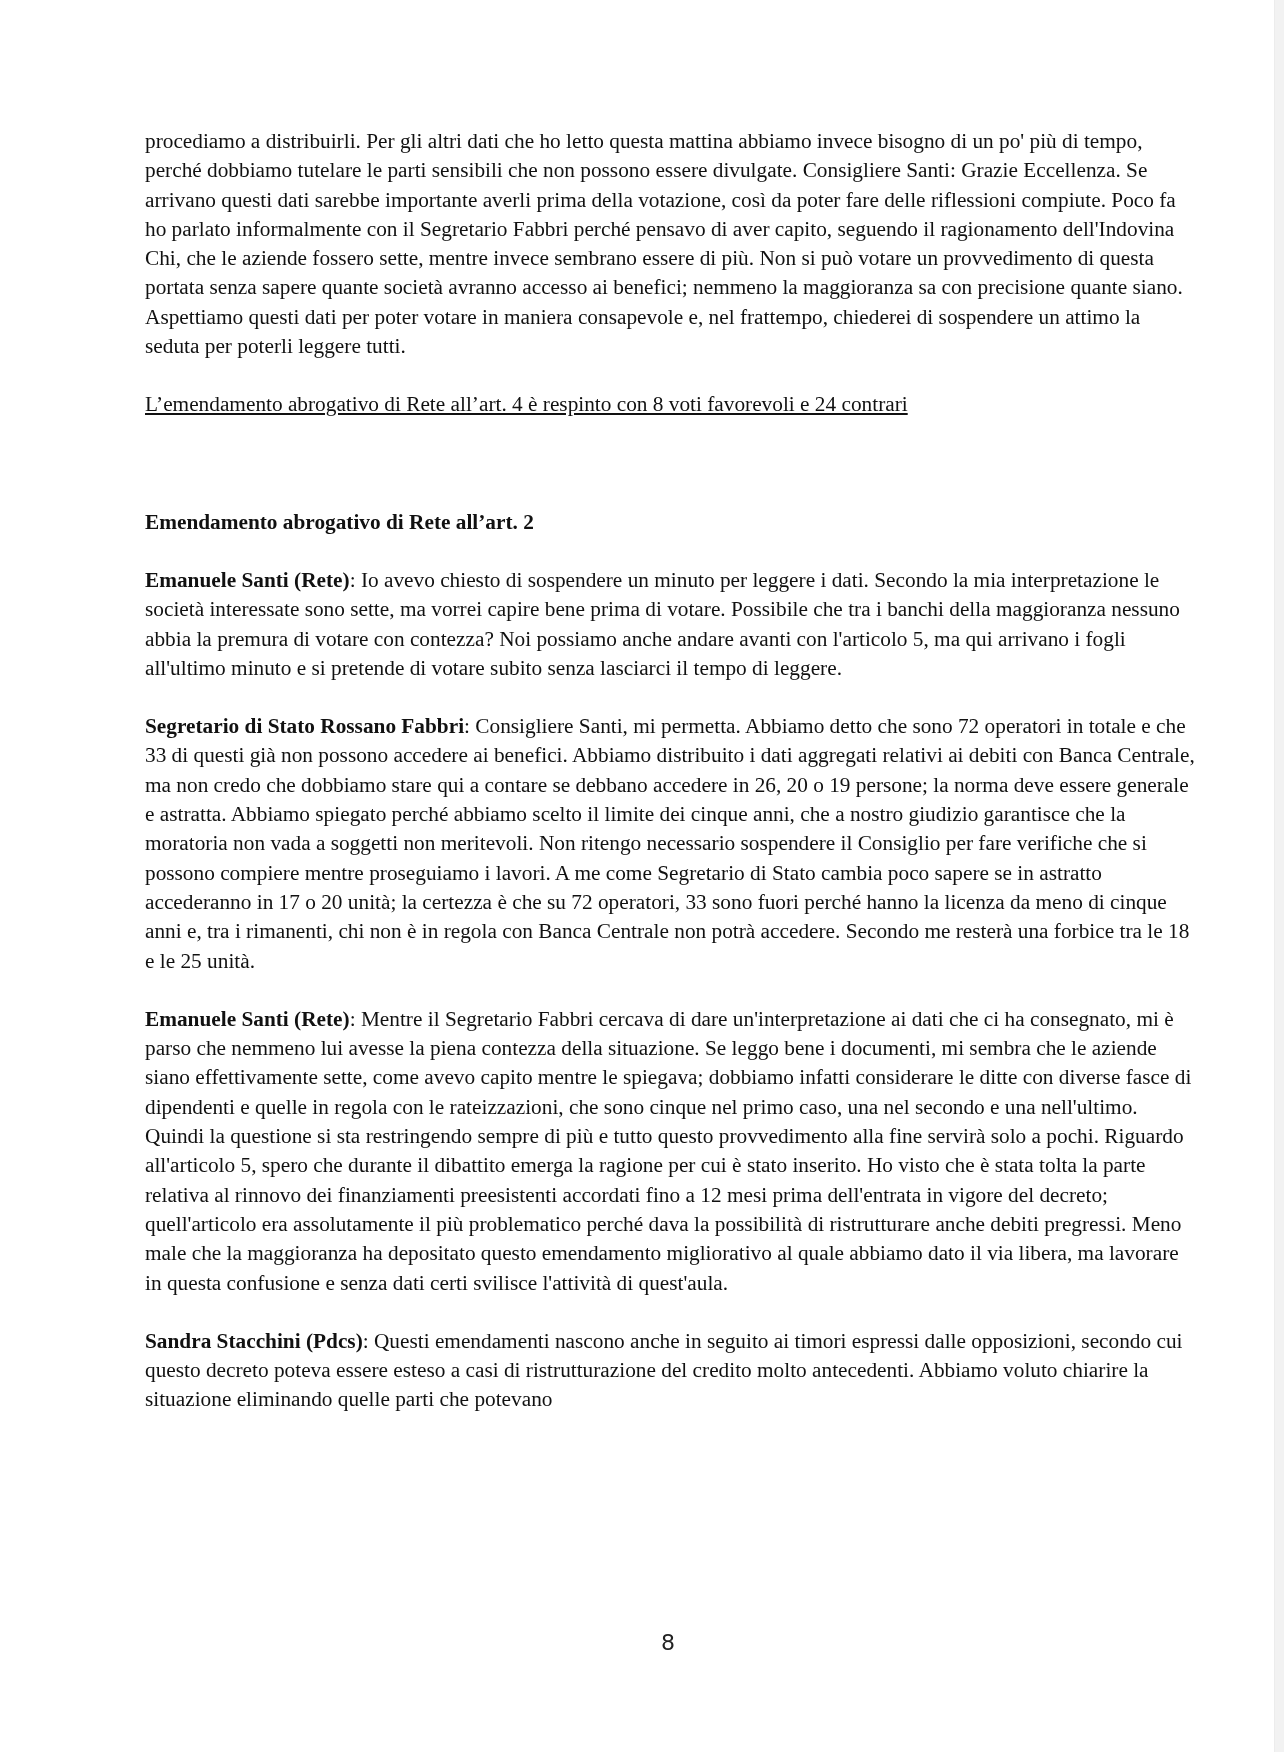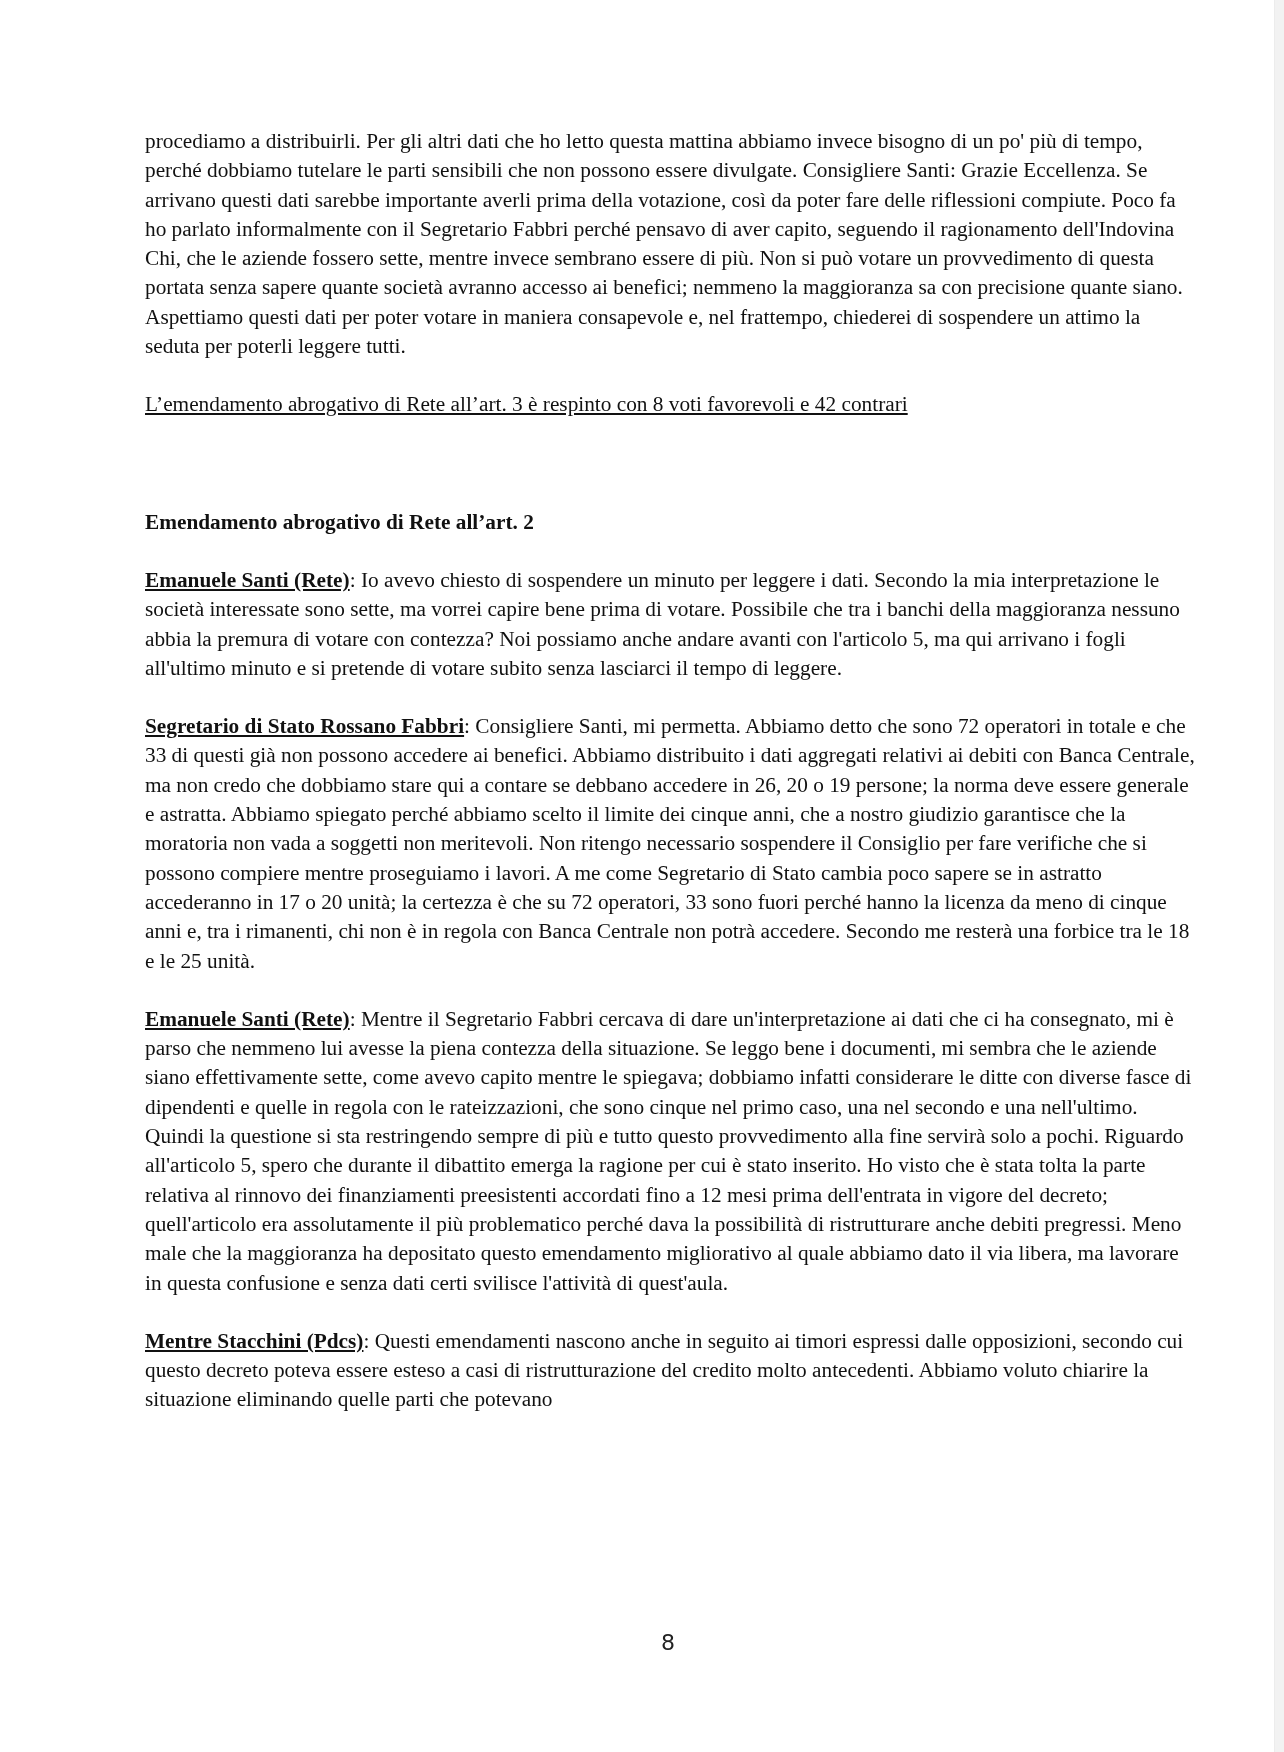--- a/index.html
+++ b/index.html
@@ -60,49 +60,48 @@
       text-decoration: underline;
       margin-top: 29px;
       margin-bottom: 88px;
     }
     .heading {
       font-weight: bold;
       margin-bottom: 29px;
     }
     .speaker {
       font-weight: bold;
-      text-decoration: underline;
     }
     .page-number {
       position: absolute;
       left: 0;
       width: 1304px;
       top: 1630px;
       text-align: center;
       font-family: "DejaVu Sans", sans-serif;
       font-size: 22px;
       color: #222222;
     }
   </style>
 </head>
 <body>
 
 <div class="page">
   <div class="content">
     <p class="para">procediamo a distribuirli. Per gli altri dati che ho letto questa mattina abbiamo invece bisogno di un po' più di tempo, perché dobbiamo tutelare le parti sensibili che non possono essere divulgate. Consigliere Santi: Grazie Eccellenza. Se arrivano questi dati sarebbe importante averli prima della votazione, così da poter fare delle riflessioni compiute. Poco fa ho parlato informalmente con il Segretario Fabbri perché pensavo di aver capito, seguendo il ragionamento dell'Indovina Chi, che le aziende fossero sette, mentre invece sembrano essere di più. Non si può votare un provvedimento di questa portata senza sapere quante società avranno accesso ai benefici; nemmeno la maggioranza sa con precisione quante siano. Aspettiamo questi dati per poter votare in maniera consapevole e, nel frattempo, chiederei di sospendere un attimo la seduta per poterli leggere tutti.</p>
 
-    <p class="outcome">L’emendamento abrogativo di Rete all’art. 3 è respinto con 8 voti favorevoli e 42 contrari</p>
+    <p class="outcome">L’emendamento abrogativo di Rete all’art. 4 è respinto con 8 voti favorevoli e 24 contrari</p>
 
     <p class="heading">Emendamento abrogativo di Rete all’art. 2</p>
 
     <p class="para"><span class="speaker">Emanuele Santi (Rete)</span><span>: Io avevo chiesto di sospendere un minuto per leggere i dati. Secondo la mia interpretazione le società interessate sono sette, ma vorrei capire bene prima di votare. Possibile che tra i banchi della maggioranza nessuno abbia la premura di votare con contezza? Noi possiamo anche andare avanti con l'articolo 5, ma qui arrivano i fogli all'ultimo minuto e si pretende di votare subito senza lasciarci il tempo di leggere.</span></p>
 
     <p class="para"><span class="speaker">Segretario di Stato Rossano Fabbri</span><span>: Consigliere Santi, mi permetta. Abbiamo detto che sono 72 operatori in totale e che 33 di questi già non possono accedere ai benefici. Abbiamo distribuito i dati aggregati relativi ai debiti con Banca Centrale, ma non credo che dobbiamo stare qui a contare se debbano accedere in 26, 20 o 19 persone; la norma deve essere generale e astratta. Abbiamo spiegato perché abbiamo scelto il limite dei cinque anni, che a nostro giudizio garantisce che la moratoria non vada a soggetti non meritevoli. Non ritengo necessario sospendere il Consiglio per fare verifiche che si possono compiere mentre proseguiamo i lavori. A me come Segretario di Stato cambia poco sapere se in astratto accederanno in 17 o 20 unità; la certezza è che su 72 operatori, 33 sono fuori perché hanno la licenza da meno di cinque anni e, tra i rimanenti, chi non è in regola con Banca Centrale non potrà accedere. Secondo me resterà una forbice tra le 18 e le 25 unità.</span></p>
 
     <p class="para"><span class="speaker">Emanuele Santi (Rete)</span><span>: Mentre il Segretario Fabbri cercava di dare un'interpretazione ai dati che ci ha consegnato, mi è parso che nemmeno lui avesse la piena contezza della situazione. Se leggo bene i documenti, mi sembra che le aziende siano effettivamente sette, come avevo capito mentre le spiegava; dobbiamo infatti considerare le ditte con diverse fasce di dipendenti e quelle in regola con le rateizzazioni, che sono cinque nel primo caso, una nel secondo e una nell'ultimo. Quindi la questione si sta restringendo sempre di più e tutto questo provvedimento alla fine servirà solo a pochi. Riguardo all'articolo 5, spero che durante il dibattito emerga la ragione per cui è stato inserito. Ho visto che è stata tolta la parte relativa al rinnovo dei finanziamenti preesistenti accordati fino a 12 mesi prima dell'entrata in vigore del decreto; quell'articolo era assolutamente il più problematico perché dava la possibilità di ristrutturare anche debiti pregressi. Meno male che la maggioranza ha depositato questo emendamento migliorativo al quale abbiamo dato il via libera, ma lavorare in questa confusione e senza dati certi svilisce l'attività di quest'aula.</span></p>
 
-    <p class="para"><span class="speaker">Mentre Stacchini (Pdcs)</span><span>: Questi emendamenti nascono anche in seguito ai timori espressi dalle opposizioni, secondo cui questo decreto poteva essere esteso a casi di ristrutturazione del credito molto antecedenti. Abbiamo voluto chiarire la situazione eliminando quelle parti che potevano</span></p>
+    <p class="para"><span class="speaker">Sandra Stacchini (Pdcs)</span><span>: Questi emendamenti nascono anche in seguito ai timori espressi dalle opposizioni, secondo cui questo decreto poteva essere esteso a casi di ristrutturazione del credito molto antecedenti. Abbiamo voluto chiarire la situazione eliminando quelle parti che potevano</span></p>
   </div>
 
   <div class="page-number">8</div>
   <div class="scroll-hint"></div>
 </div>
 <div class="page-edge"></div>
 
 </body></html>

